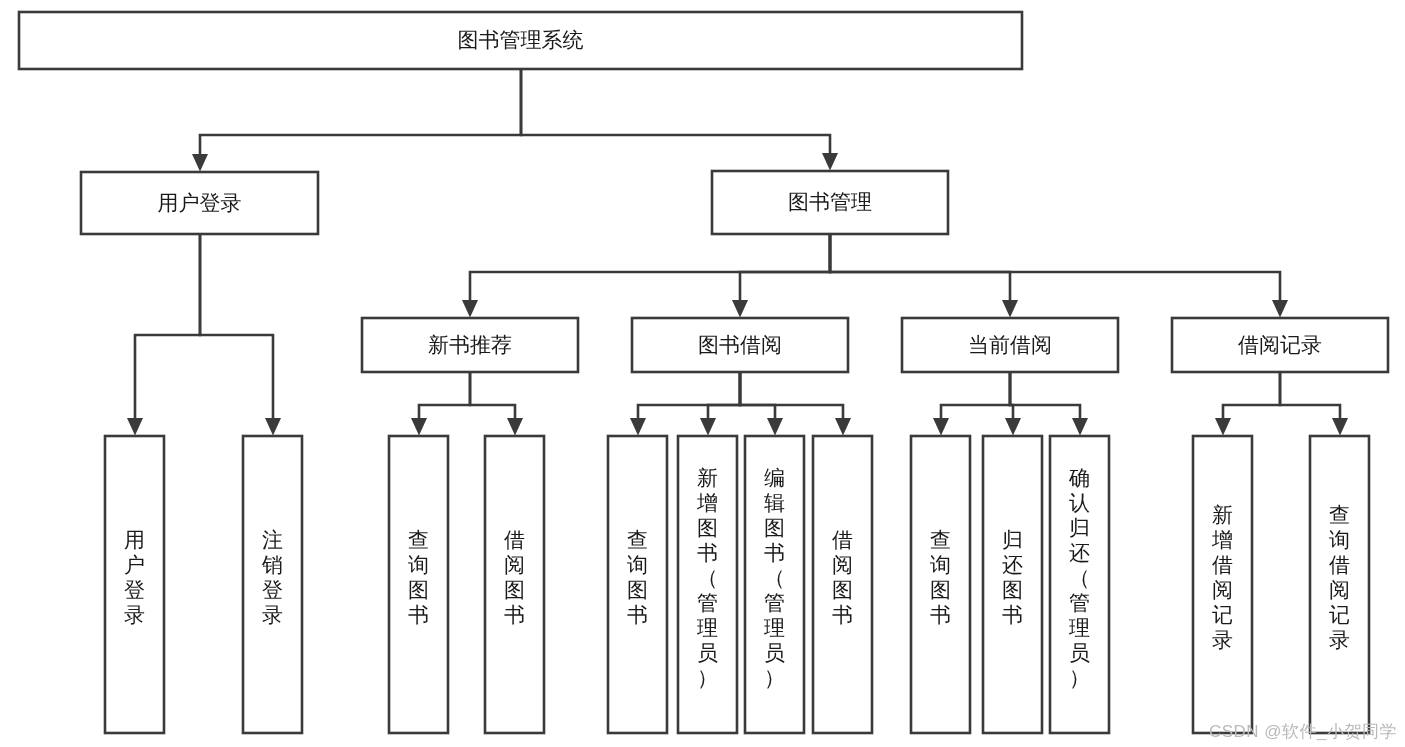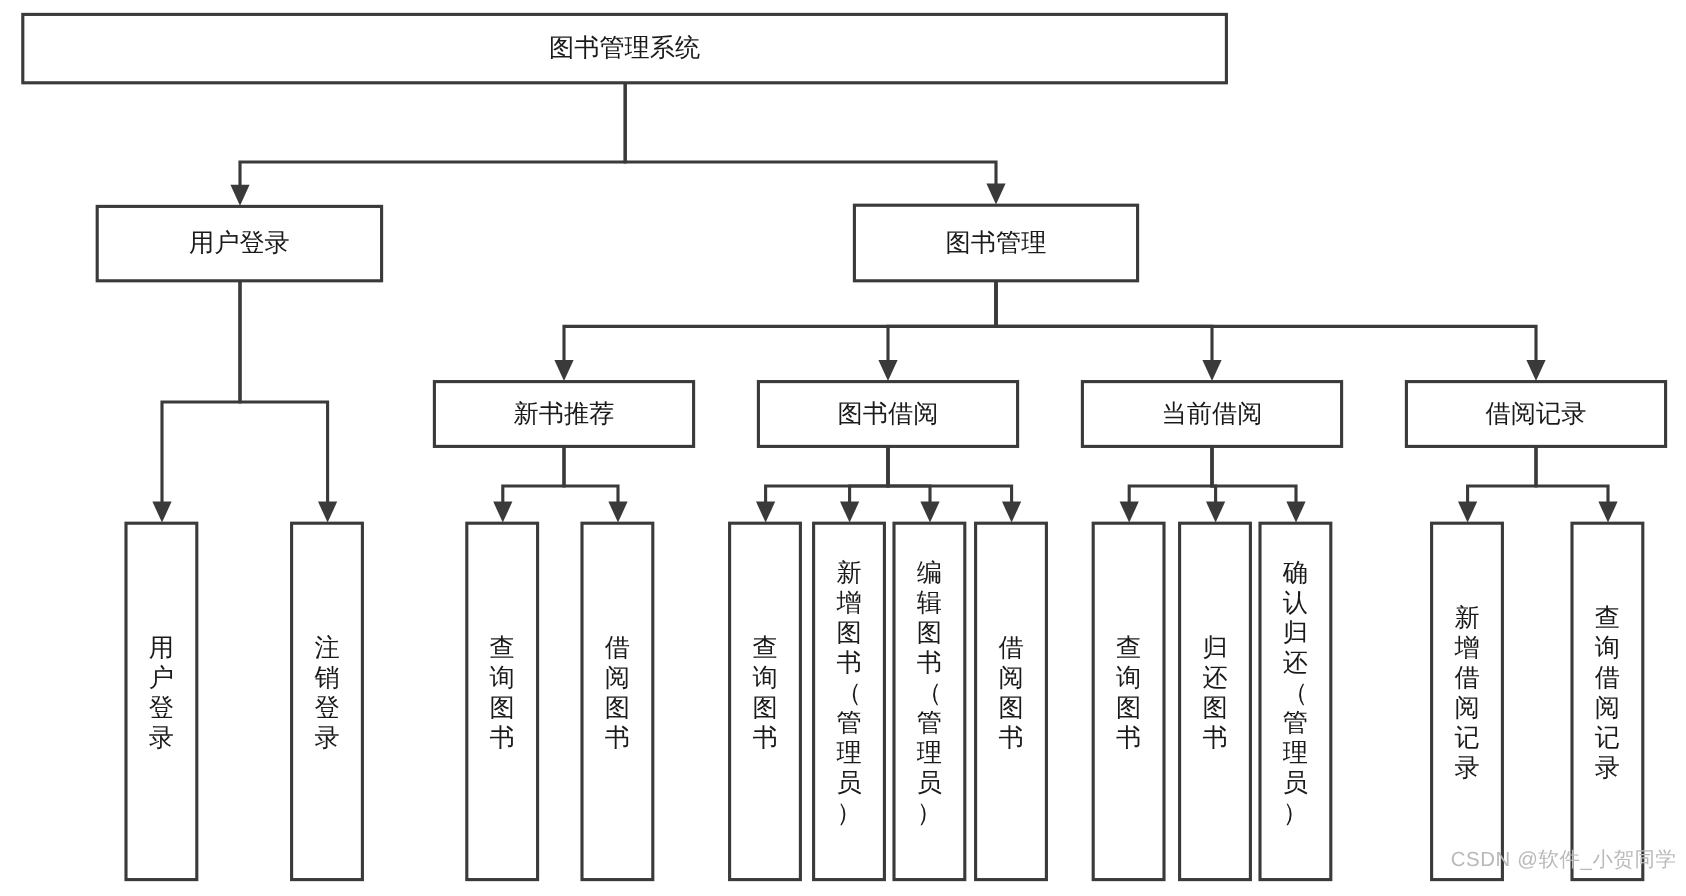--- a/index.html
+++ b/index.html
@@ -52,21 +52,21 @@
   }
   .node-label-v {
     font-family: "Liberation Sans", "DejaVu Sans", sans-serif;
     font-size: 21px;
     fill: #1a1a1a;
     text-anchor: middle;
   }
   .watermark {
     position: absolute;
     right: 8px;
-    bottom: 19px;
+    bottom: 4px;
     font-family: "Liberation Sans", "DejaVu Sans", sans-serif;
     font-size: 17px;
     color: #b9b9b9;
     letter-spacing: 0.5px;
     white-space: nowrap;
     user-select: none;
   }
 </style>
 </head>
 <body>

